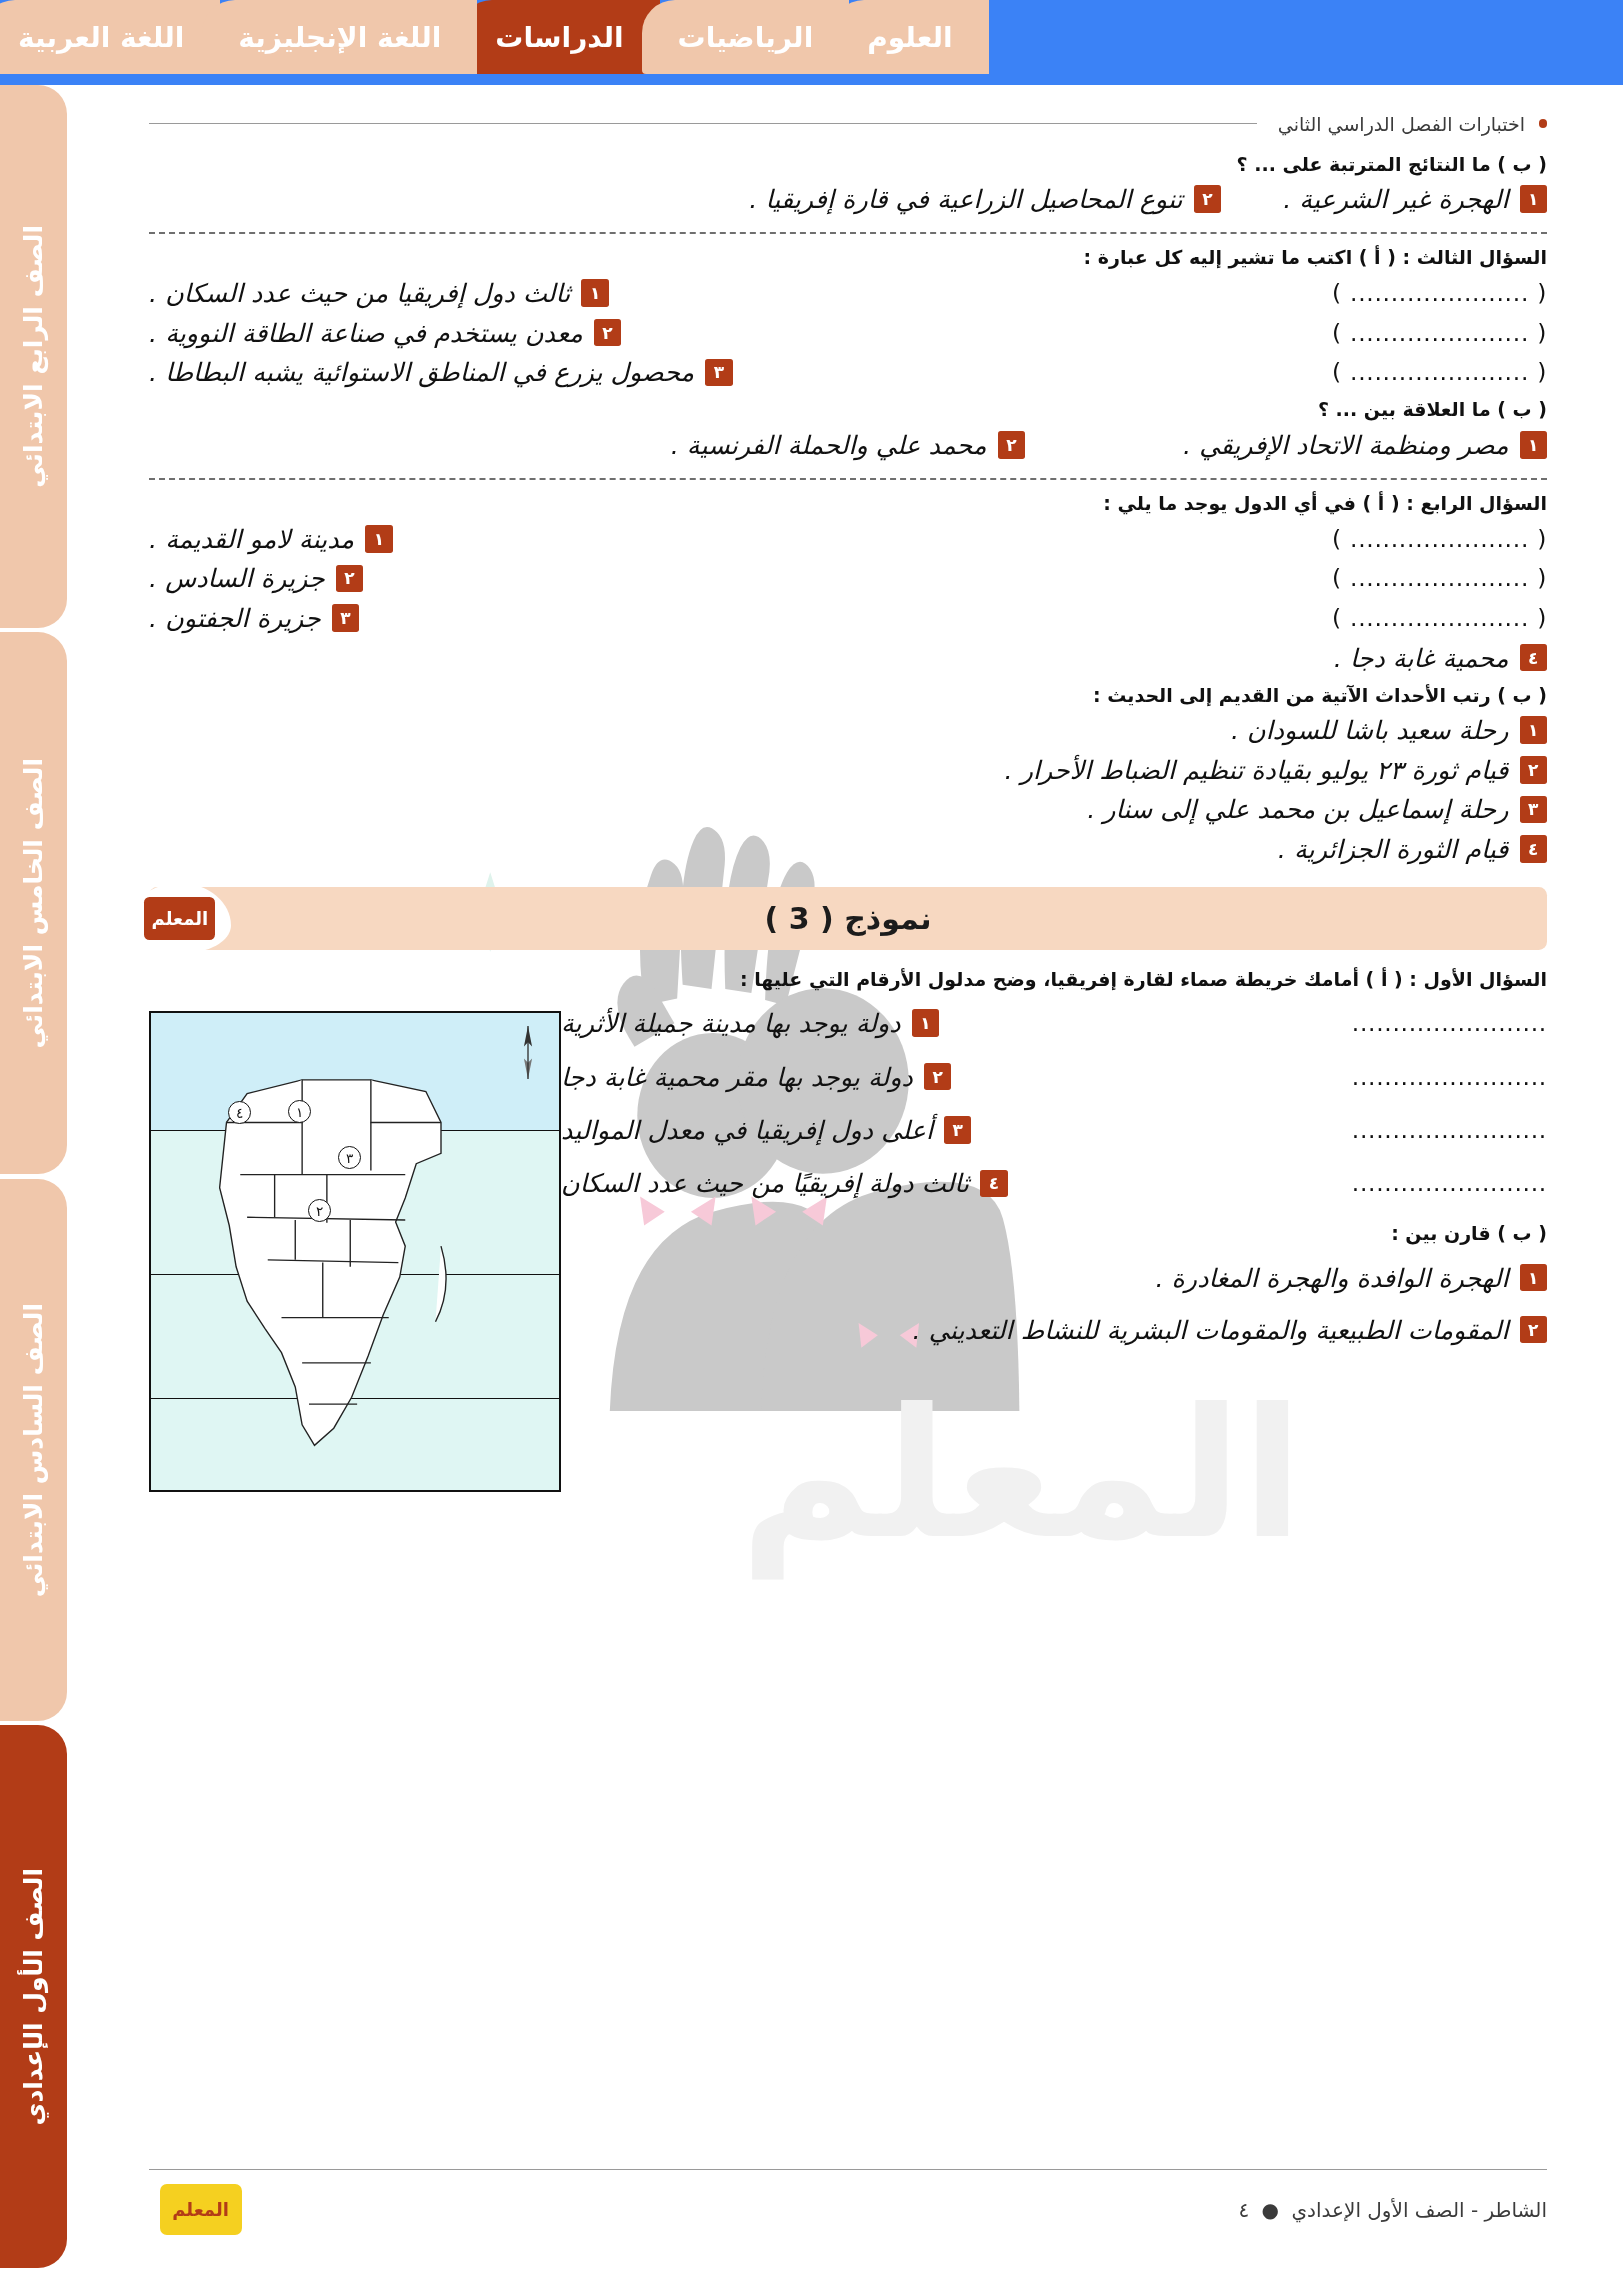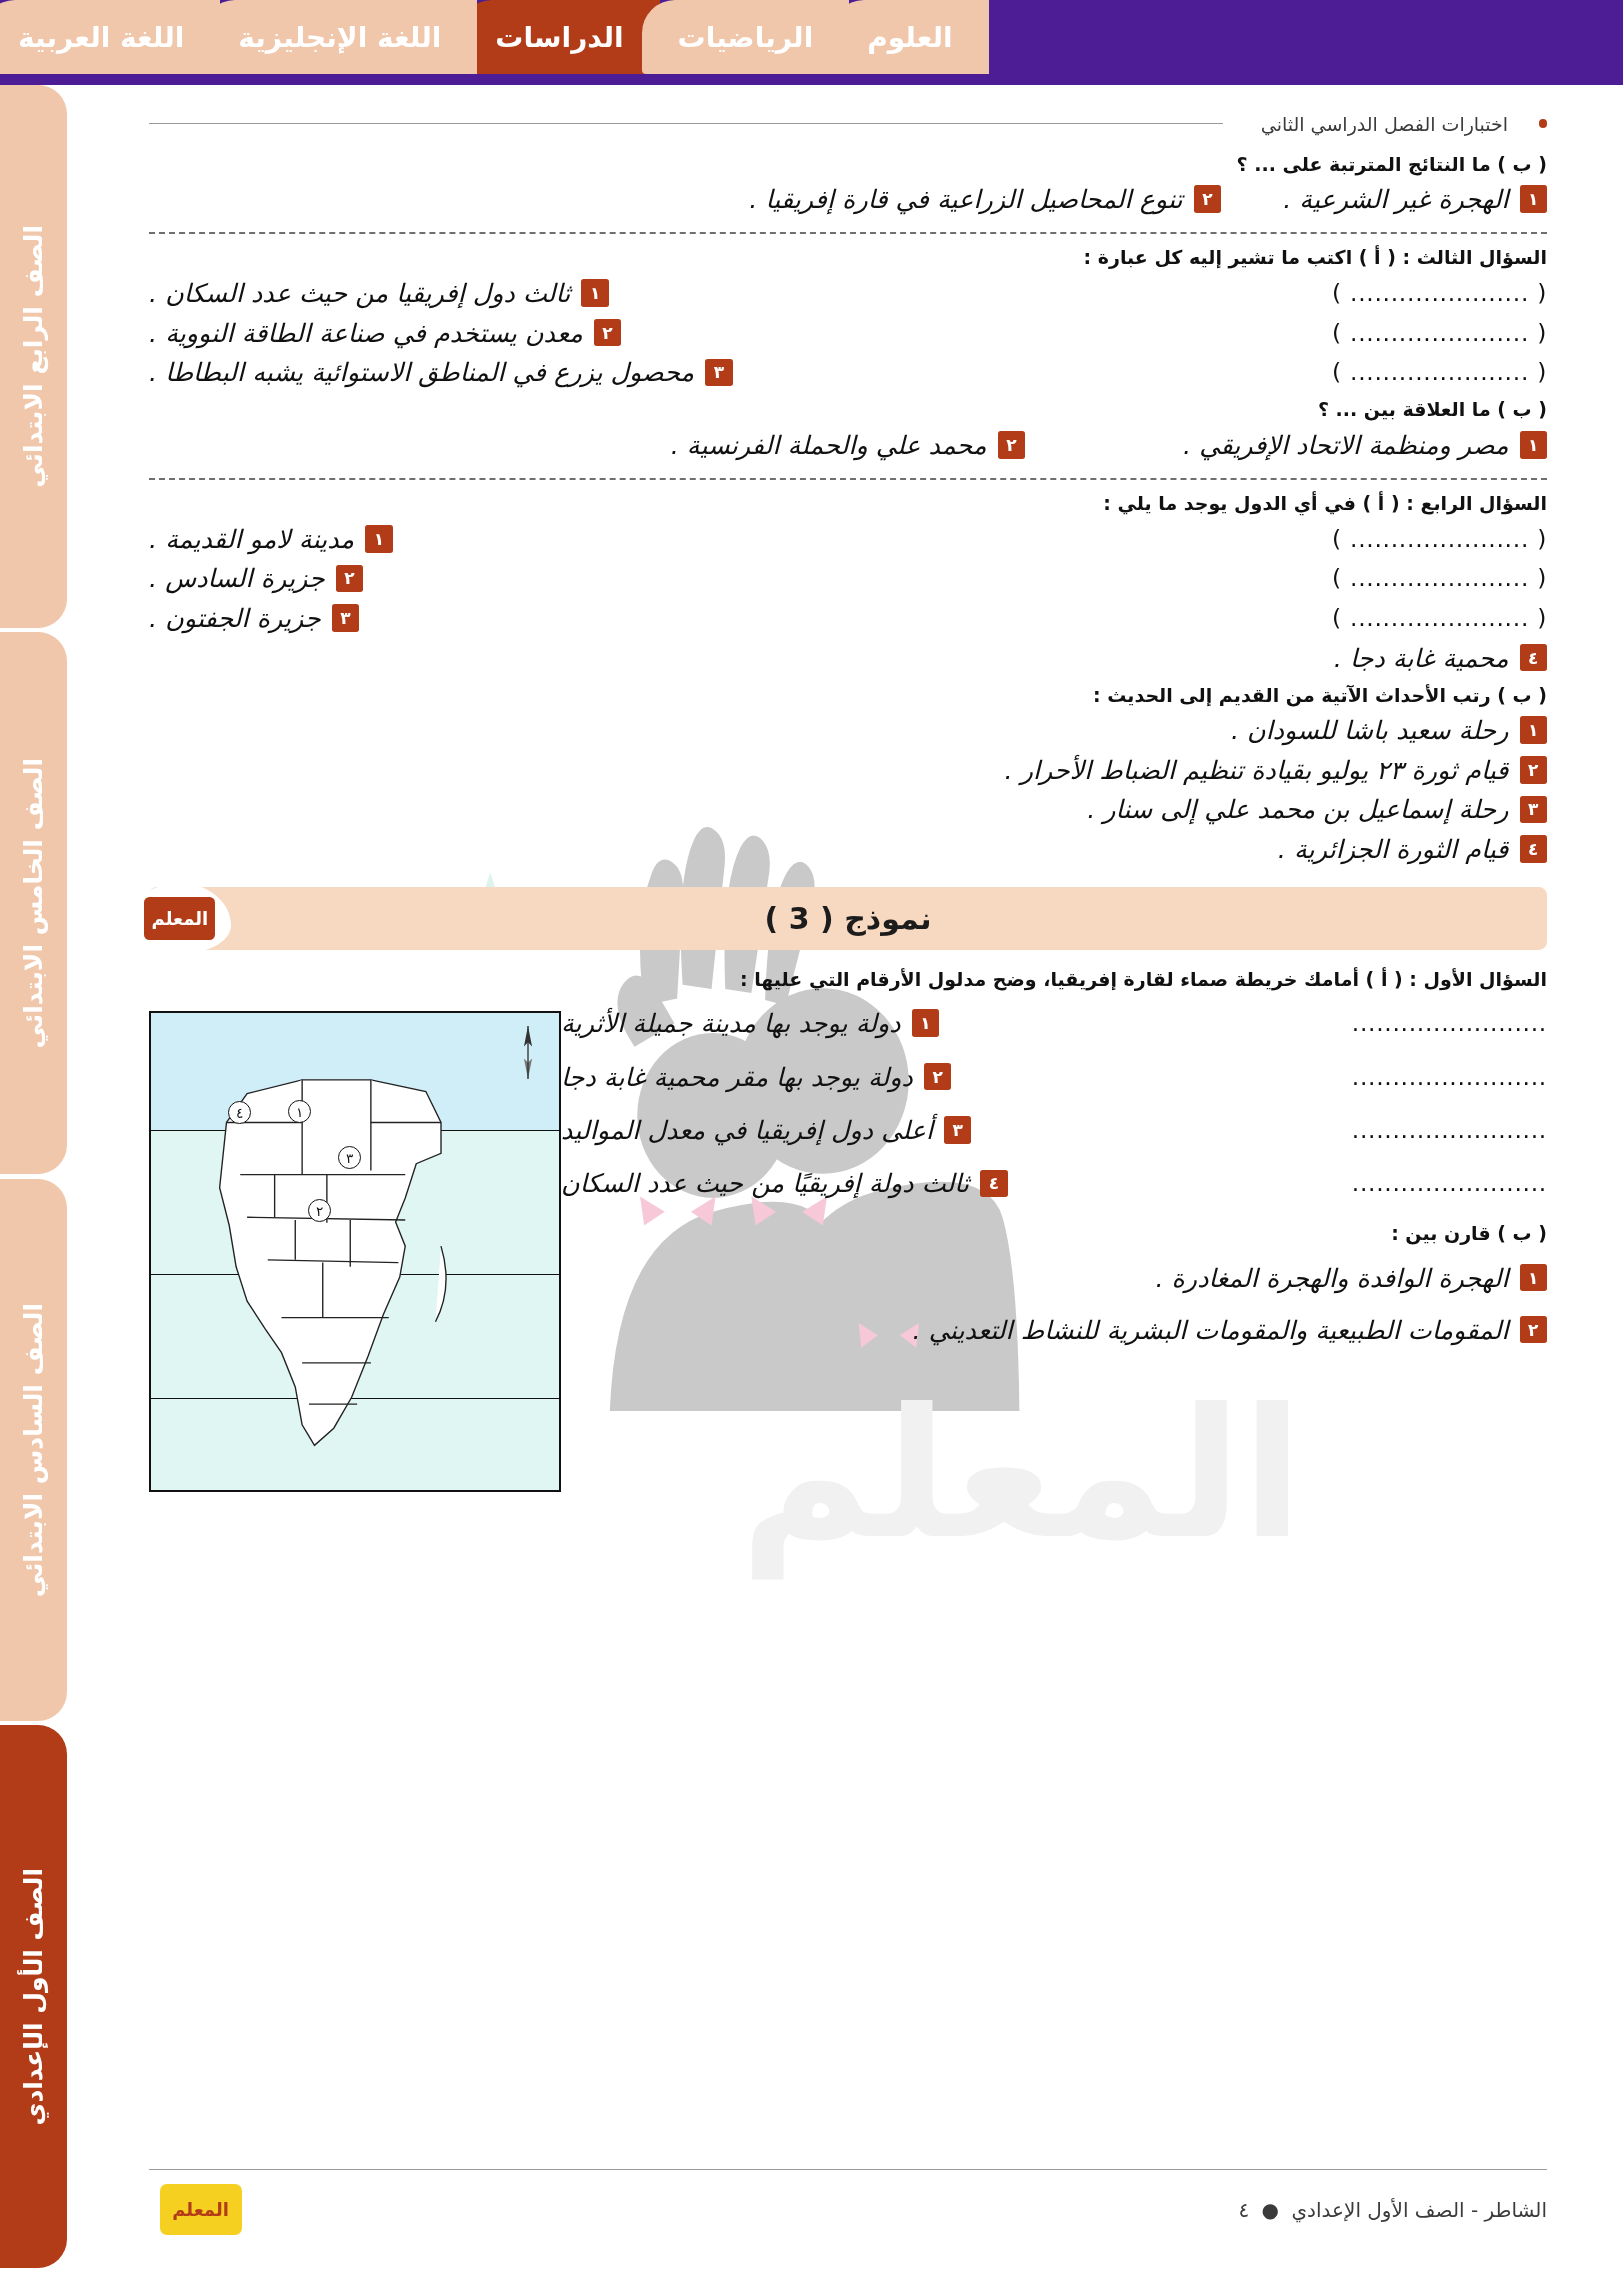--- a/index.html
+++ b/index.html
@@ -12,21 +12,21 @@
     position: relative;
     overflow: hidden;
     direction: rtl;
   }
 
   
   .tabs-bar {
     position: absolute;
     top: 0; left: 0; right: 0;
     height: 85px;
-    background: #4c1d95;
+    background: #3b82f6;
     display: flex;
     flex-direction: row-reverse;
     align-items: flex-start;
   }
   .tab {
     position: relative;
     height: 74px;
     display: flex;
     align-items: center;
     justify-content: center;
@@ -90,21 +90,21 @@
     top: 85px;
     right: 0;
     left: 67px;
     bottom: 0;
     padding: 27.5px 76px 0 82px;
   }
 
   .header-line {
     display: flex;
     align-items: center;
-    gap: 28px;
+    gap: 11px;
     direction: rtl;
     margin-bottom: 18px;
   }
   .header-line .dot {
     width: 8.2px; height: 8.2px; border-radius: 50%;
     background: #b23c17; flex: 0 0 auto;
     margin-left: 2.7px;
   }
   .header-line .txt {
     font-size: 19px; color: #3b3b3b; white-space: nowrap;

